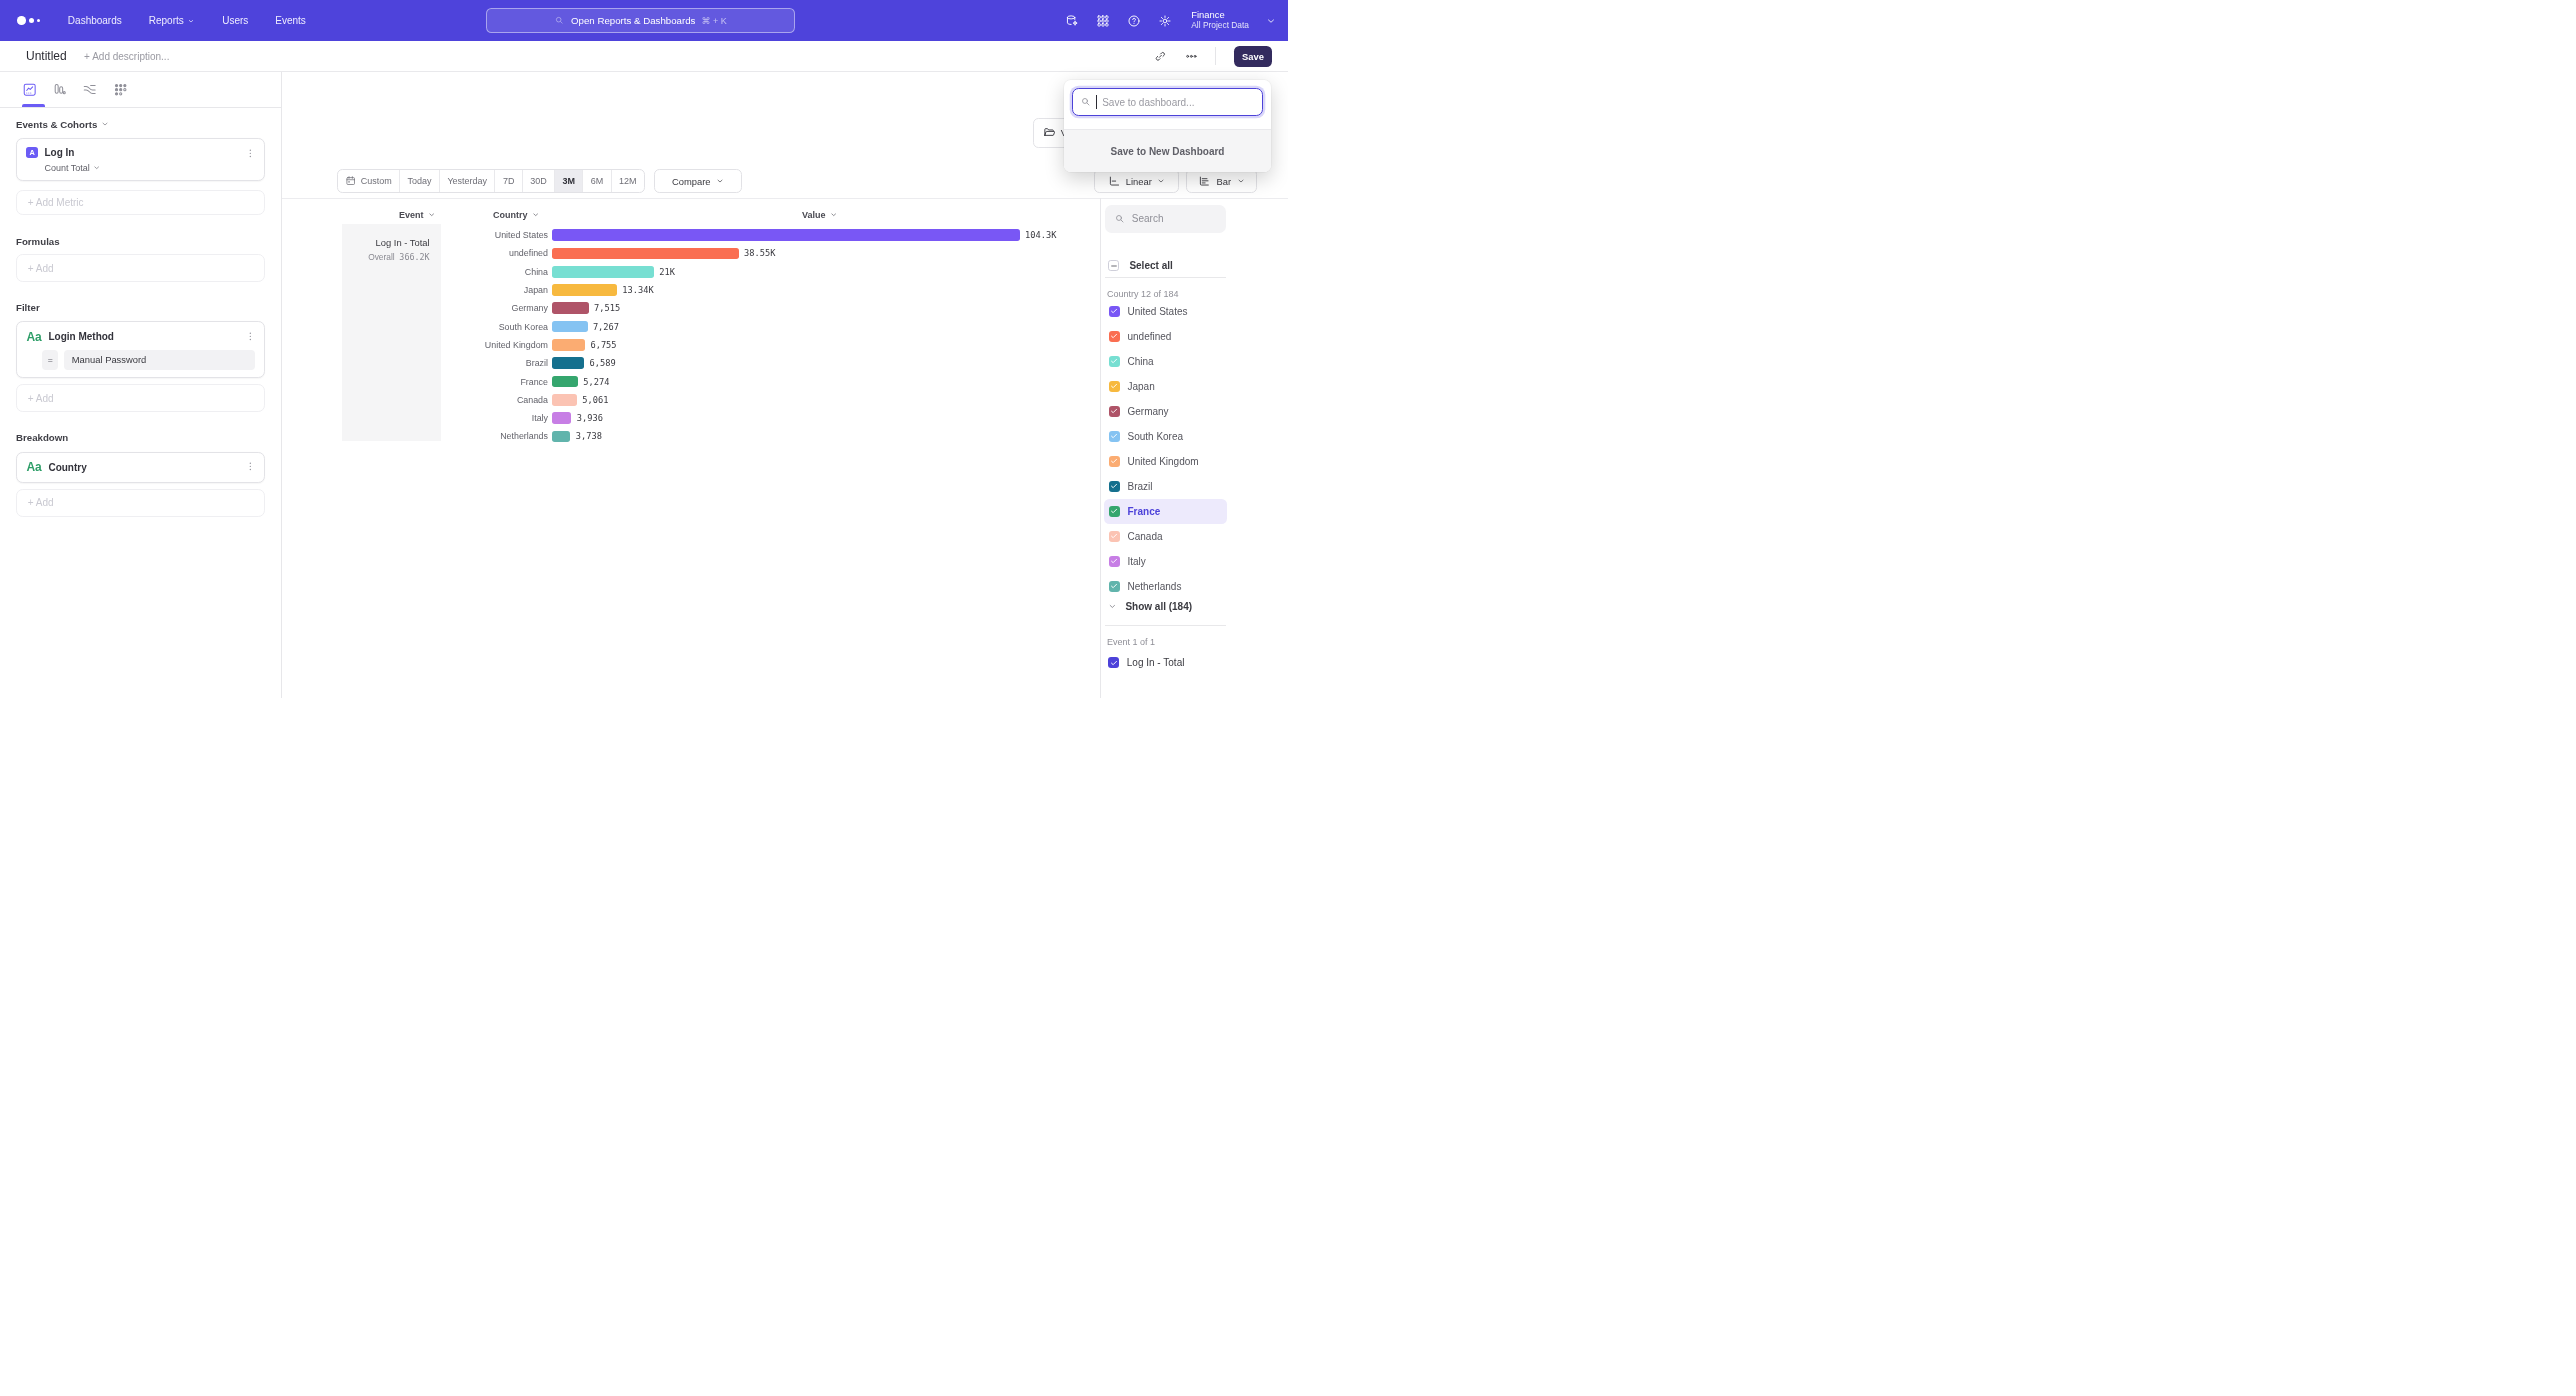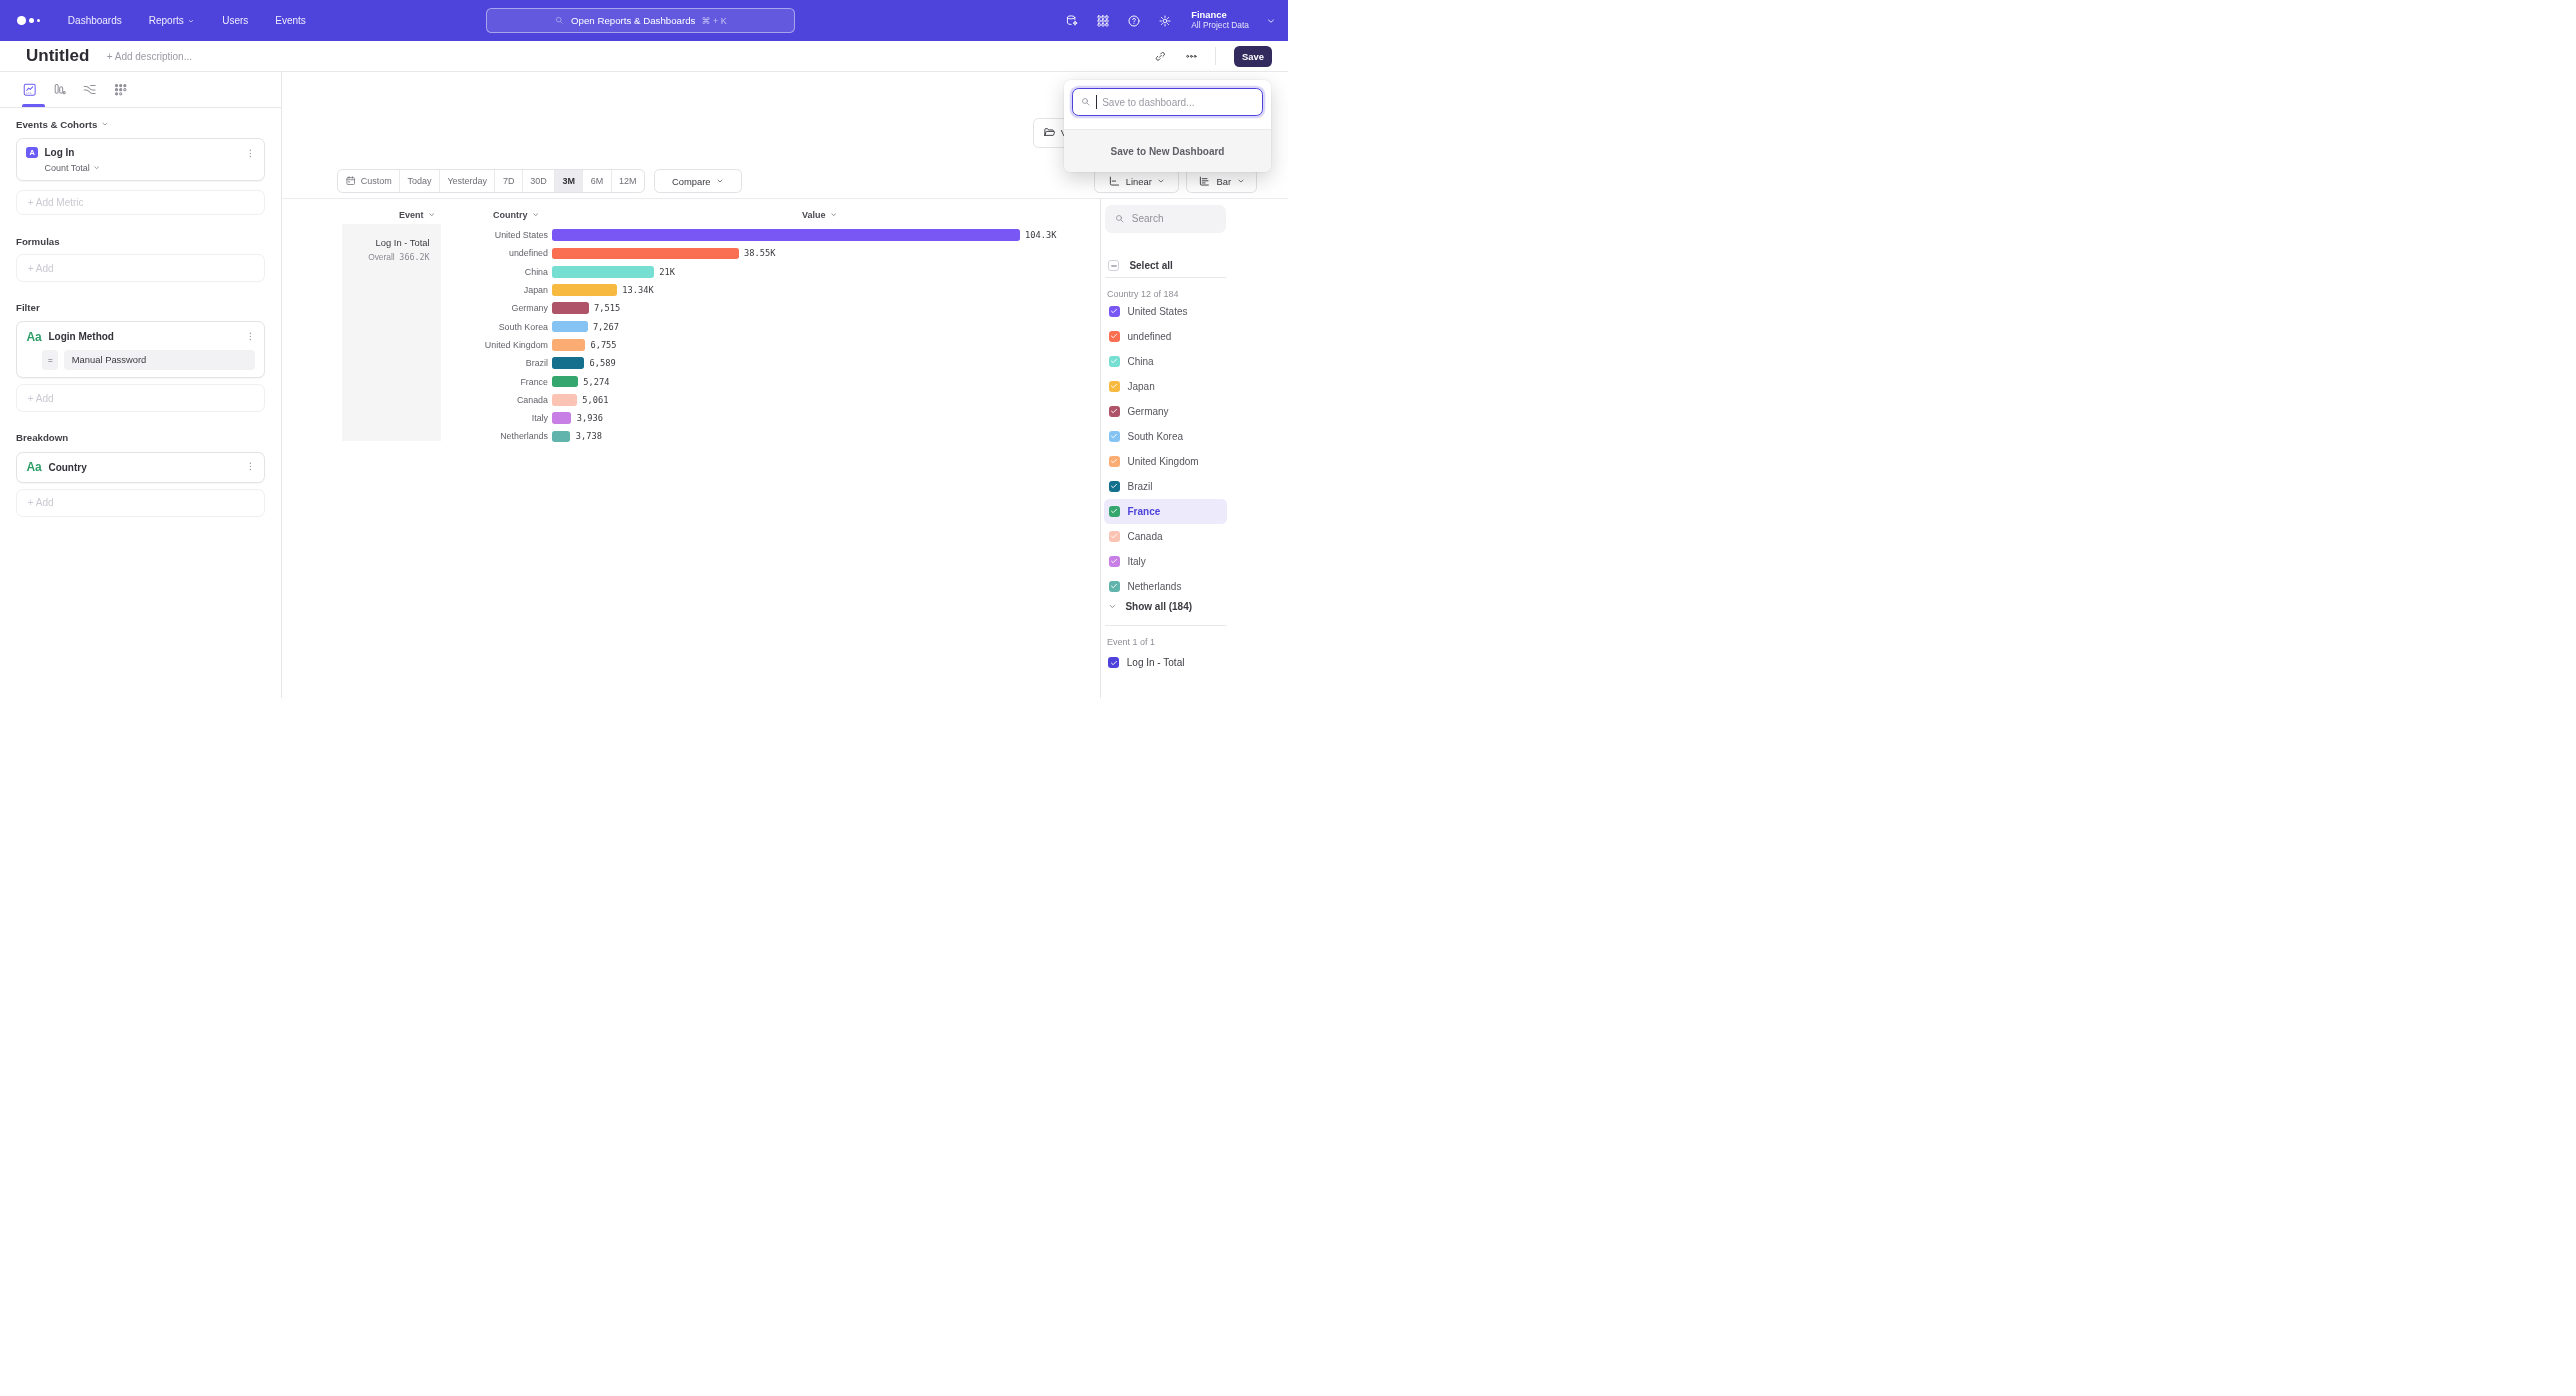--- a/index.html
+++ b/index.html
@@ -19,27 +19,27 @@
   .navitem svg { width:8px; height:8px; stroke:#D8D4FA; }
   .gsearch { position:absolute; left:486px; top:8px; width:309px; height:25px; border:0.7px solid rgba(255,255,255,0.45);
      background:rgba(255,255,255,0.12); border-radius:5.4px; display:flex; align-items:center; justify-content:center; gap:6px; color:#fff; }
   .gsearch svg { width:10.7px; height:10.7px; stroke:rgba(255,255,255,0.85); }
   .gsearch .gs-label { font-size:9.7px; }
   .gsearch .gs-kbd { font-size:9px; color:rgba(255,255,255,0.62); }
   .navright { position:absolute; right:12px; top:0; height:41px; display:flex; align-items:center; gap:17px; }
   .navic { width:14px; height:14px; }
   .navic svg { width:14px; height:14px; stroke:#fff; fill:none; stroke-width:1.6; stroke-linecap:round; stroke-linejoin:round; }
   .project { line-height:1.15; margin-left:2px; }
-  .project .pname { color:#fff; font-weight:bold; font-size:9.4px; }
+  .project .pname { color:#fff; font-weight:normal; font-size:9.4px; }
   .project .psub { color:rgba(255,255,255,0.85); font-size:8.4px; }
   .proj-chev svg { width:10px; height:10px; stroke:#fff; stroke-width:2; fill:none; stroke-linecap:round; }
 
   
   .rheader { position:absolute; left:0; top:41px; width:1288px; height:31px; background:#fff; border-bottom:0.7px solid #E9E9EC; display:flex; align-items:center; }
-  .rtitle { margin-left:26px; font-size:17px; font-weight:bold; color:#2B2B33; }
+  .rtitle { margin-left:26px; font-size:12px; font-weight:normal; color:#2B2B33; }
   .rdesc { margin-left:17.4px; font-size:10px; color:#9A9AA2; }
   .hright { position:absolute; right:16px; display:flex; align-items:center; gap:18px; }
   .hicon svg { width:12.7px; height:12.7px; stroke:#3A3A40; fill:none; stroke-width:1.7; stroke-linecap:round; stroke-linejoin:round; }
   .hsep { width:0.7px; height:17.4px; background:#E5E5E8; }
   .savebtn { width:38px; height:21px; background:#332B5E; color:#fff; border:none; border-radius:5.4px; font-size:9.4px; font-weight:bold; font-family:inherit; }
 
   
   .sidebar { position:absolute; left:0; top:72px; width:282px; bottom:0; background:#fff; border-right:0.7px solid #E7E7EA; }
   .tabsrow { position:relative; height:36px; border-bottom:0.7px solid #E7E7EA; display:flex; align-items:center; padding-left:22px; gap:14.8px; }
   .tabic { width:15.4px; height:15.4px; color:#8F8F98; }

